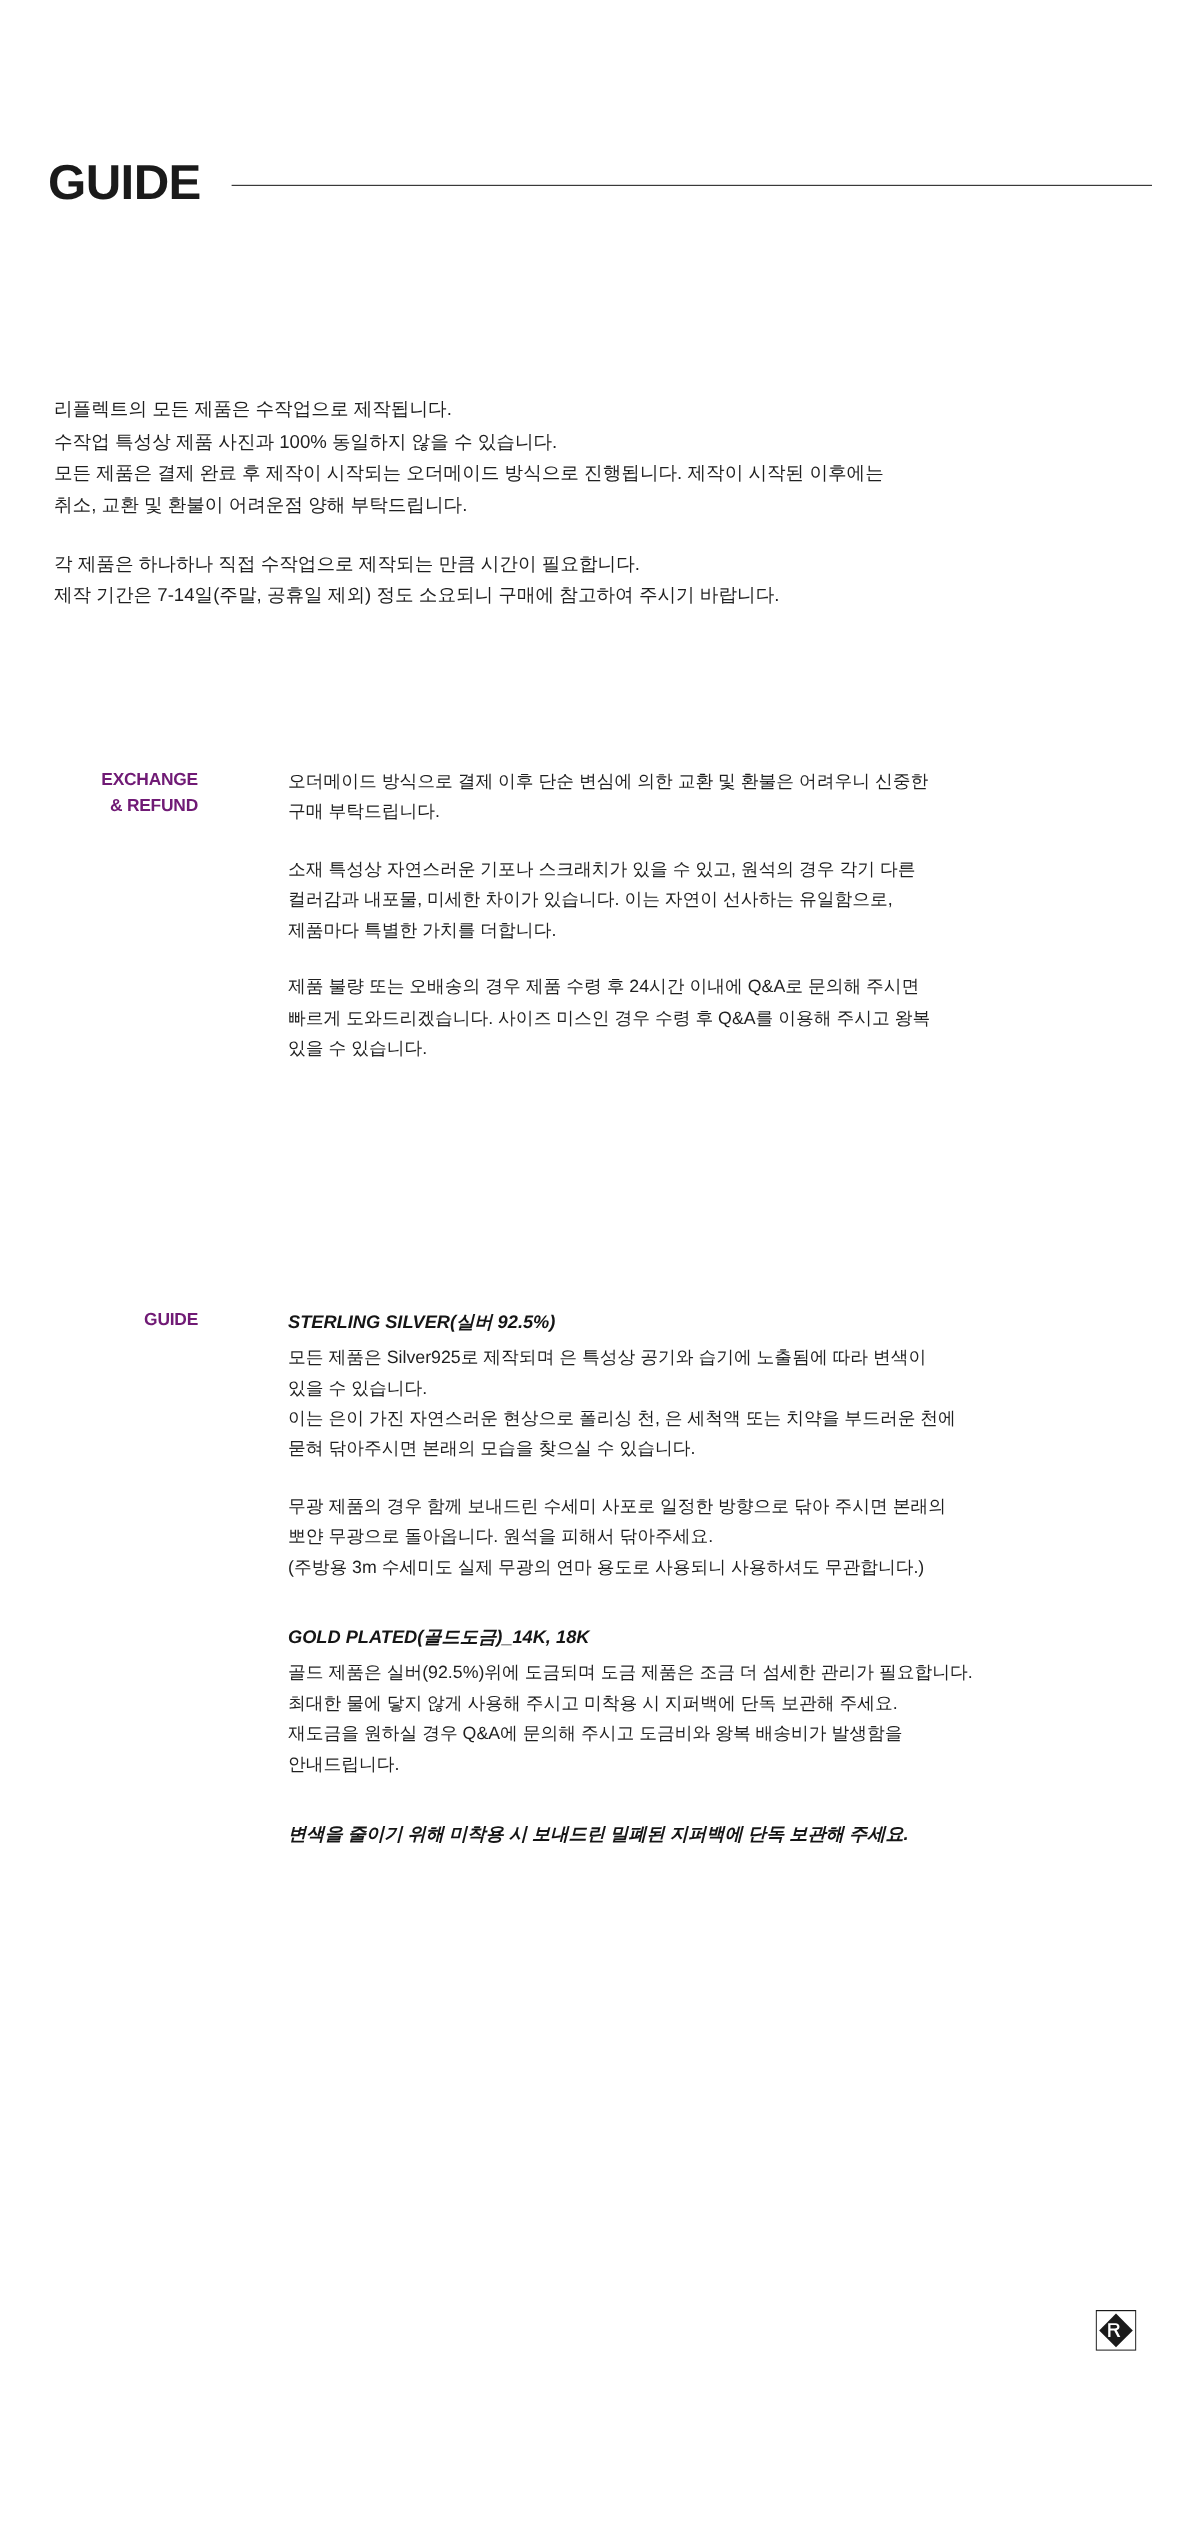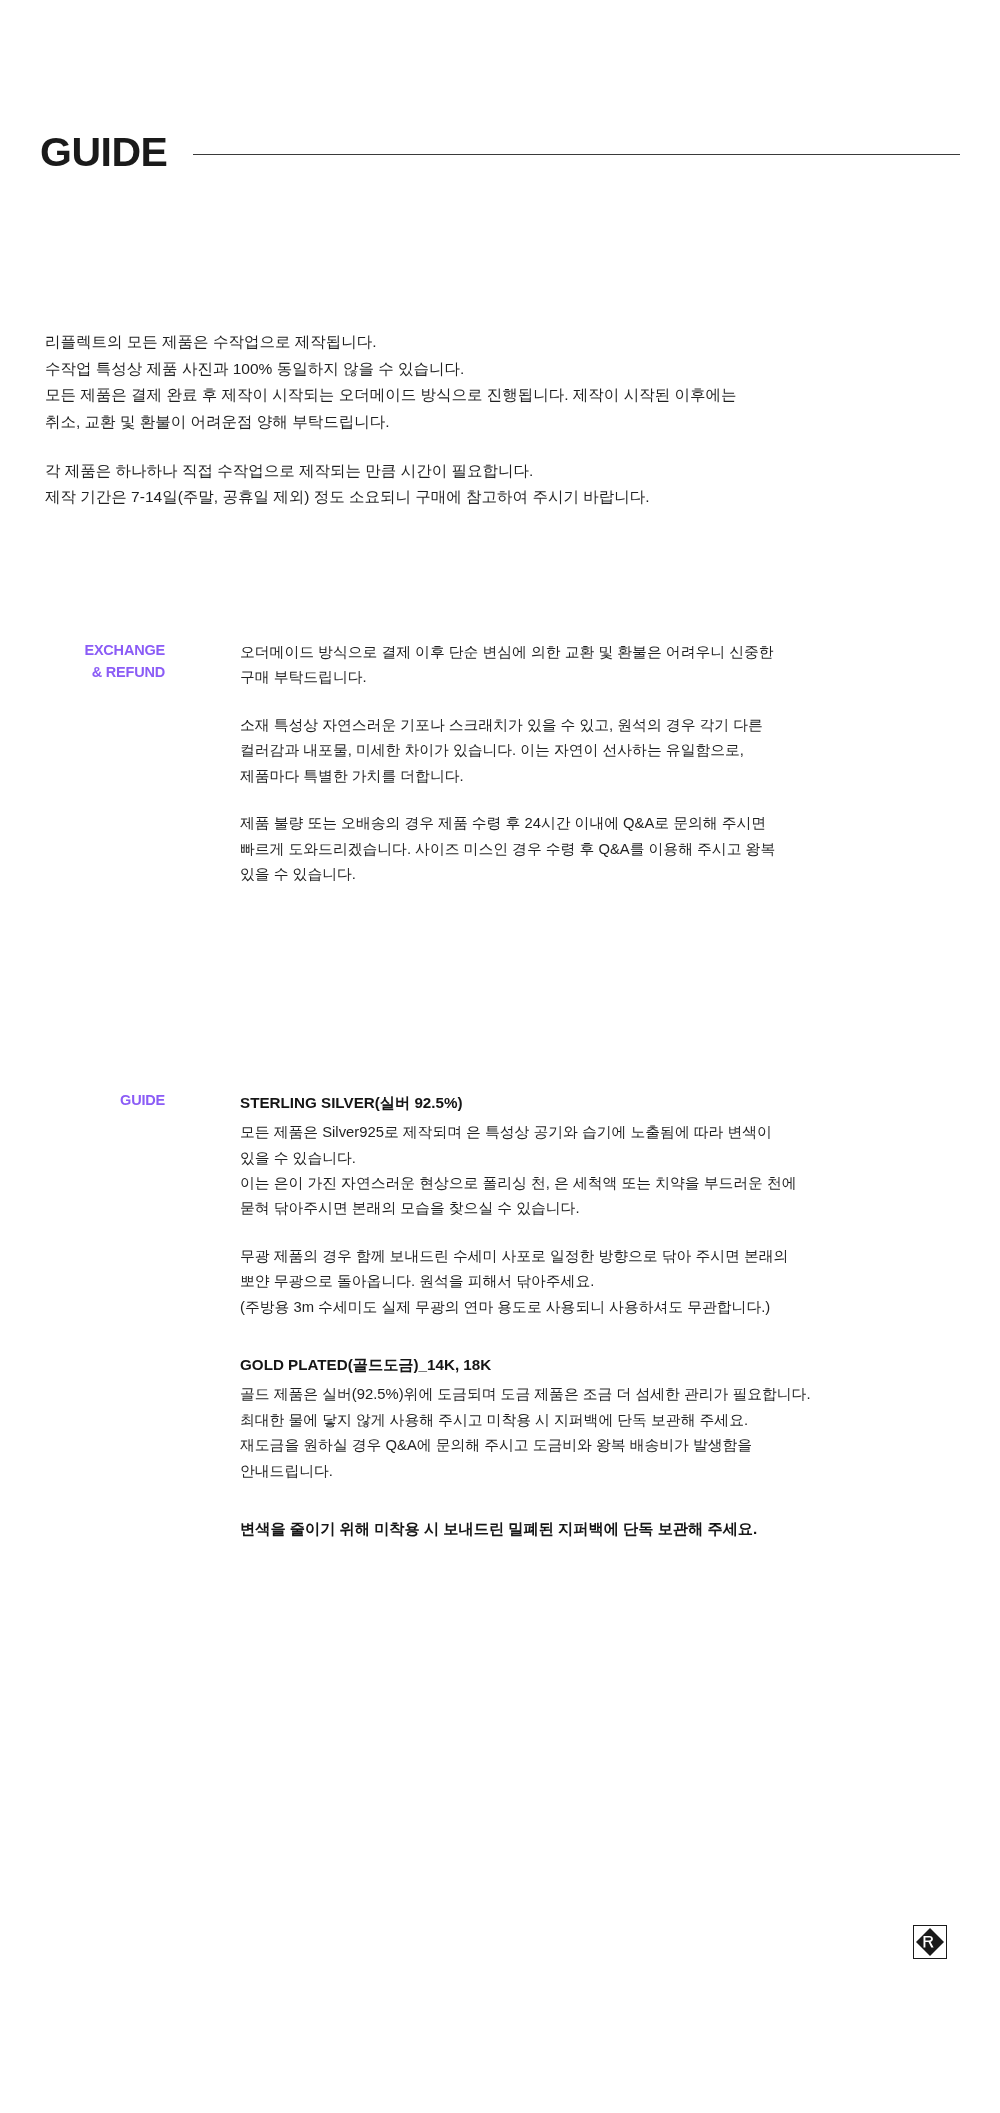--- a/index.html
+++ b/index.html
@@ -73,39 +73,40 @@
 
   .sec-label {
     position: absolute;
     left: 45px;
     top: 0;
     width: 120px;
     text-align: right;
     font-size: 14.5px;
     font-weight: bold;
     line-height: 1.5;
-    color: #8b5cf6;
+    color: #701a75;
     letter-spacing: -0.2px;
   }
   .sec-body {
     margin-left: 240px;
     width: 710px;
     font-size: 14.8px;
     line-height: 1.72;
     color: #1f1f1f;
     font-weight: 500;
   }
   .sec-body p { margin: 0; }
   .para-gap { height: 22px; }
   .para-gap-lg { height: 32px; }
   .sub-head {
     font-size: 15.2px;
     font-weight: 700;
     color: #151515;
     margin: 0;
+    font-style: italic;
   }
   .sub-head-gap { height: 4px; }
 
   
   .logo-mark {
     position: absolute;
     left: 913px;
     top: 1925px;
     width: 34px;
     height: 34px;

